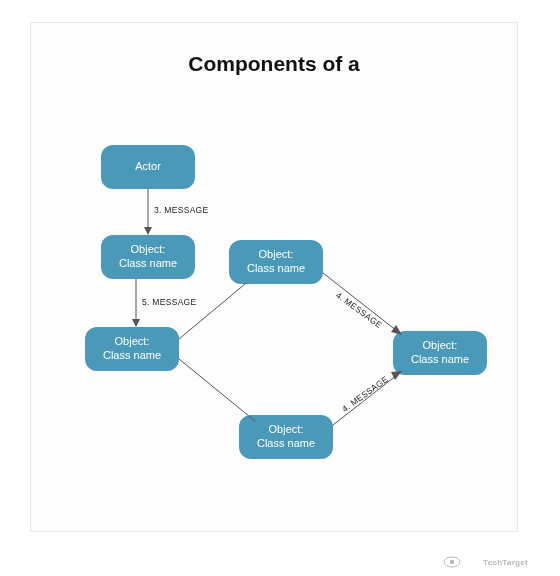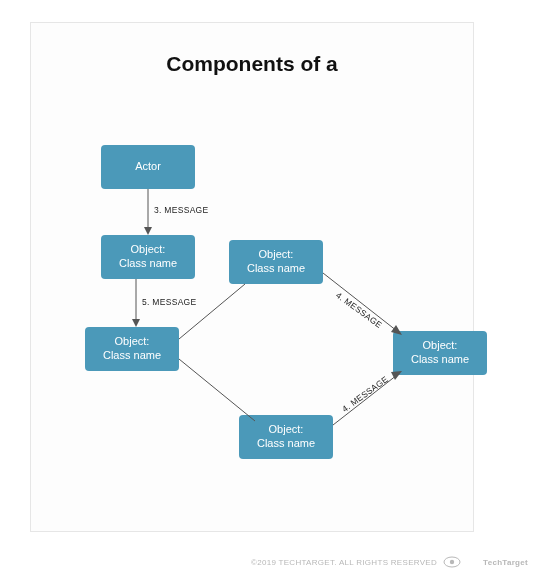--- a/index.html
+++ b/index.html
@@ -8,42 +8,42 @@
     width: 560px;
     height: 576px;
     background: #ffffff;
     font-family: Arial, Helvetica, sans-serif;
     position: relative;
   }
   .frame {
     position: absolute;
     left: 30px;
     top: 22px;
-    width: 444px;
+    width: 488px;
     height: 510px;
     border: 1px solid #e6e6e6;
     background: #fdfdfd;
     box-sizing: border-box;
   }
   .title {
     position: absolute;
     top: 28px;
     left: 0;
     width: 100%;
     text-align: center;
     font-weight: 700;
     font-size: 21px;
     line-height: 1.22;
     color: #111111;
   }
   .node {
     position: absolute;
     background: #4b99b9;
     color: #ffffff;
-    border-radius: 4px;
+    border-radius: 12px;
     font-size: 11px;
     line-height: 1.25;
     display: flex;
     align-items: center;
     justify-content: center;
     text-align: center;
     padding: 8px;
     box-sizing: border-box;
   }
   .msg {
@@ -140,21 +140,20 @@
   </svg>
 
   <div class="msg" style="left:123px; top:182px;">3. MESSAGE</div>
   <div class="msg" style="left:111px; top:274px;">5. MESSAGE</div>
   <div class="msg" style="left:306px; top:266px; transform: rotate(36deg); transform-origin: left center;">4. MESSAGE</div>
   <div class="msg" style="left:312px; top:382px; transform: rotate(-36deg); transform-origin: left center;">4. MESSAGE</div>
 
 </div>
 
 <div class="footer">
-  <span>©2019 TECHTARGET. ALL RIGHTS RESERVED</span>
   <span class="eye-icon">
     <svg width="18" height="12" viewBox="0 0 18 12">
       <ellipse cx="9" cy="6" rx="8" ry="5" fill="none" stroke="#b8b8b8" stroke-width="1"></ellipse>
       <circle cx="9" cy="6" r="2.2" fill="#b8b8b8"></circle>
     </svg>
   </span>
   <span style="font-weight:600;margin-left:16px;">TechTarget</span>
 </div>
 
 </body></html>

